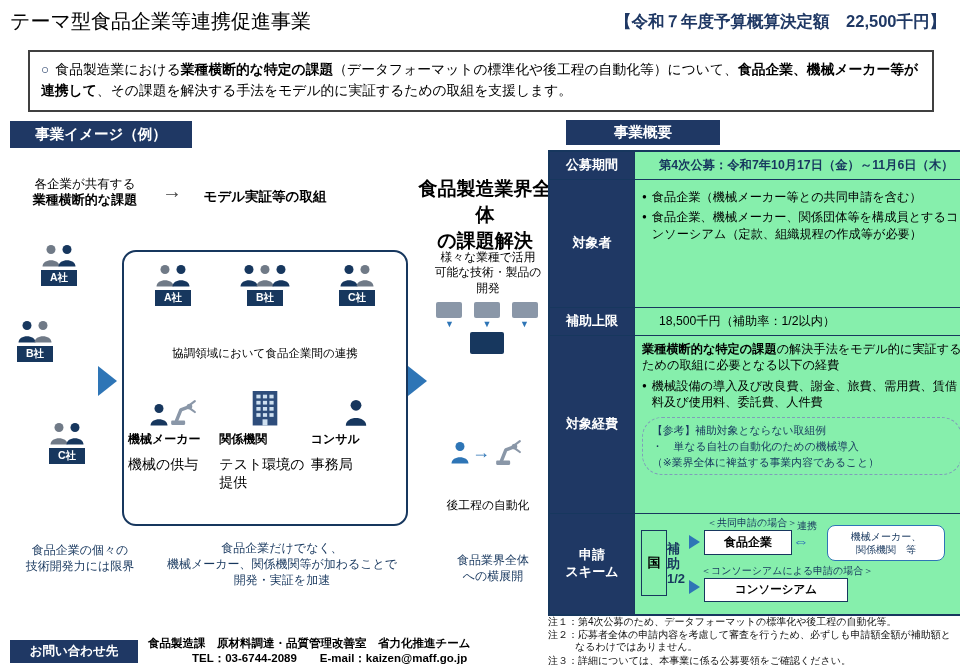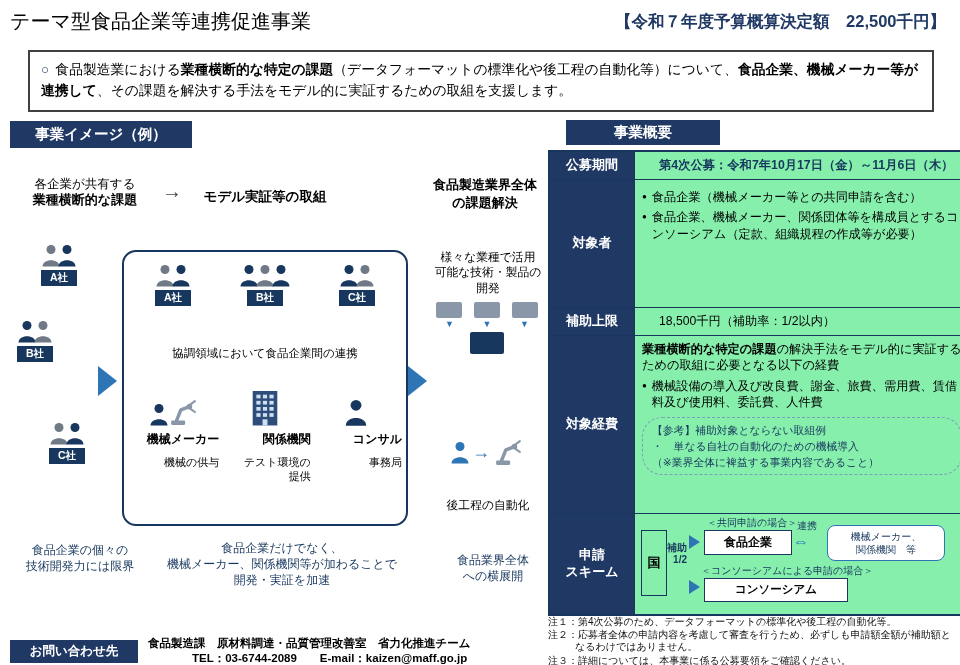--- a/index.html
+++ b/index.html
@@ -21,21 +21,21 @@
   .sec-hdr{position:absolute;background:#1f3864;color:#fff;font-weight:bold;
            display:flex;align-items:center;justify-content:center;}
   .hdr-left{left:10px;top:121px;width:182px;height:27px;font-size:14.5px;}
   .hdr-right{left:566px;top:120px;width:154px;height:25px;font-size:14.5px;}
 
   
   .flow-left{position:absolute;left:8px;top:176px;width:154px;text-align:center;font-size:12.5px;line-height:1.3;}
   .flow-left .b{font-size:13px;}
   .flow-arrow{position:absolute;left:162px;top:180px;font-size:20px;color:#444;font-weight:bold;}
   .flow-mid{position:absolute;left:192px;top:188px;width:146px;text-align:center;font-size:13.5px;}
-  .flow-right{position:absolute;left:418px;top:176px;width:134px;text-align:center;font-size:13px;}
+  .flow-right{position:absolute;left:418px;top:176px;width:134px;text-align:center;font-size:19px;}
 
   
   .people{display:flex;justify-content:center;align-items:flex-end;}
   .pp{width:20px;height:23px;margin:0 -2px;}
   .pp.navy{fill:#17375e;} .pp.gray{fill:#707a87;} .pp.blue{fill:#2e75b6;}
   .tag{display:inline-block;background:#17375e;color:#fff;font-size:10.5px;font-weight:bold;
        padding:1px 9px;margin-top:2px;}
 
   .company{position:absolute;width:66px;text-align:center;}
   .ca{left:26px;top:244px;} .cb{left:2px;top:320px;} .cc{left:34px;top:422px;}
@@ -44,24 +44,24 @@
              border-bottom:15px solid transparent;border-left:19px solid #2e75b6;}
   .a1{left:98px;top:366px;} .a2{left:408px;top:366px;}
 
   
   .center-box{position:absolute;left:122px;top:250px;width:282px;height:272px;
               border:2.5px solid #17375e;border-radius:14px;}
   .cb-row1{position:absolute;top:12px;left:6px;right:6px;display:flex;justify-content:space-around;}
   .cmini{text-align:center;}
   .cb-caption{position:absolute;top:94px;left:0;right:0;text-align:center;font-size:11.5px;}
   .cb-row2{position:absolute;top:120px;left:4px;right:4px;display:flex;}
-  .pcol{flex:1;text-align:right;}
+  .pcol{flex:1;text-align:left;}
   .picon{height:54px;display:flex;align-items:flex-end;justify-content:center;gap:2px;}
   .pname{font-weight:bold;font-size:12px;margin-top:5px;}
-  .prole{font-size:11px;margin-top:8px;line-height:1.25;}
+  .prole{font-size:14px;margin-top:8px;line-height:1.25;}
   .bld{width:32px;height:38px;} .rbt{width:28px;height:28px;}
 
   
   .outcome{position:absolute;left:424px;width:128px;text-align:center;font-size:11.8px;line-height:1.3;}
   .o1{top:250px;} .o2{top:388px;} .o3{top:498px;}
   .cluster1{position:absolute;left:436px;top:302px;width:102px;text-align:center;}
   .mrow{display:flex;justify-content:space-between;margin-bottom:1px;}
   .machine{width:26px;height:16px;background:#8a97a8;border-radius:2px;}
   .varr{display:flex;justify-content:space-between;padding:0 9px;color:#2e75b6;font-size:9px;line-height:1.2;}
   .hub{width:34px;height:22px;background:#17375e;margin:2px auto 0;border-radius:2px;}
@@ -90,21 +90,21 @@
   .dot{font-size:8px;padding-top:3px;flex:0 0 auto;}
   .intro{margin-bottom:2px;}
   .refbox{border:1.5px dashed #7f9db9;border-radius:20px;color:#17375e;font-size:10.8px;
           padding:4px 9px;margin-top:6px;line-height:1.5;}
 
   
   .scheme{padding:0;}
   .sjoint{position:absolute;left:72px;top:2px;font-size:10px;color:#17375e;}
   .sgov{position:absolute;left:6px;top:16px;width:24px;height:64px;border:1.5px solid #17375e;
         display:flex;align-items:center;justify-content:center;font-weight:bold;font-size:13px;}
-  .ssub{position:absolute;left:32px;top:28px;width:20px;font-size:10px;color:#17375e;text-align:right;
+  .ssub{position:absolute;left:32px;top:28px;width:20px;font-size:13px;color:#17375e;text-align:left;
         line-height:1.15;font-weight:bold;}
   .sarrow{position:absolute;width:0;height:0;border-top:7px solid transparent;
           border-bottom:7px solid transparent;border-left:11px solid #2e75b6;}
   .sa1{left:54px;top:21px;} .sa2{left:54px;top:66px;}
   .sfood{position:absolute;left:69px;top:16px;width:86px;height:23px;border:1.5px solid #17375e;
          display:flex;align-items:center;justify-content:center;font-weight:bold;font-size:12px;background:#fff;}
   .slink{position:absolute;left:162px;top:5px;font-size:10px;color:#17375e;}
   .sdbl{position:absolute;left:158px;top:17px;color:#2e75b6;font-size:16px;font-weight:bold;}
   .spartner{position:absolute;left:192px;top:11px;width:116px;height:34px;border:1.2px solid #2e75b6;
             border-radius:8px;display:flex;align-items:center;justify-content:center;text-align:center;

